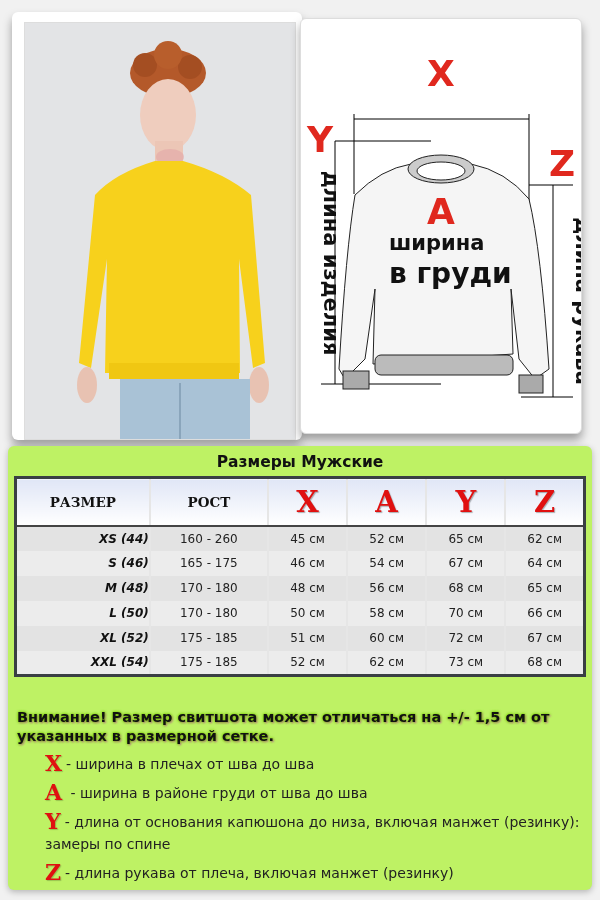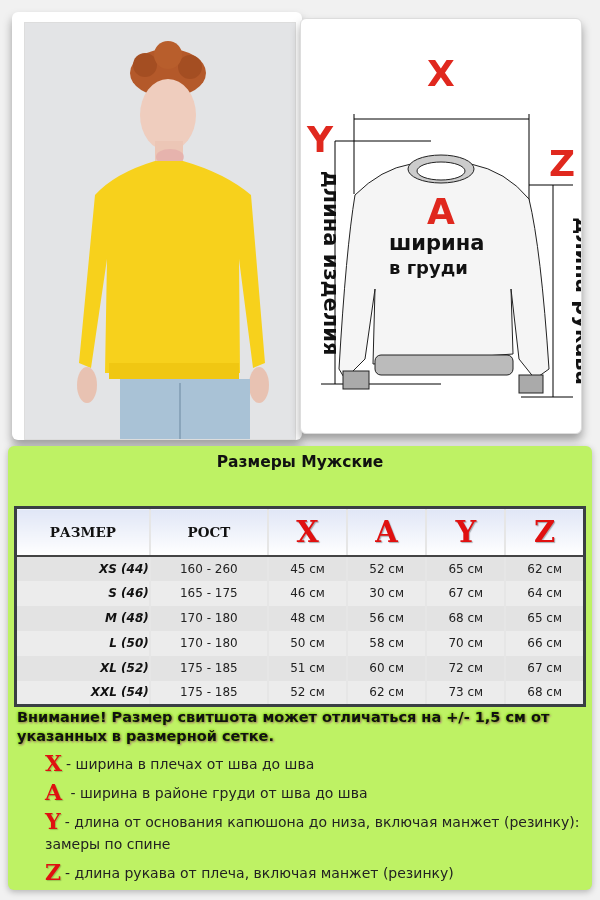--- a/index.html
+++ b/index.html
@@ -28,21 +28,20 @@
     box-shadow: 0 2px 6px rgba(0,0,0,0.25);
   }
   .table-title {
     position: absolute; left: 0; top: 7px; width: 100%; text-align: center;
     font-weight: bold; font-size: 15.5px; color: #111;
   }
   .size-table {
     position: absolute; left: 6px; top: 30px; width: 572px;
     border: 3px solid #3a3f44; background: #e3e3e3;
     border-collapse: collapse;
-    margin-top: 30px;
   }
   .size-table th {
     height: 48px;
     background: linear-gradient(#e0e6f6, #ffffff);
     border-right: 2px solid #e6e6e6;
     border-bottom: 2px solid #444;
     font-family: "DejaVu Serif", serif; font-weight: bold;
   }
   .size-table th.txt { font-size: 13.5px; color: #111; }
   .size-table th.letter { font-size: 29px; color: #e01010; text-shadow: 1px 1px 1px rgba(0,0,0,0.3); }
@@ -128,21 +127,21 @@
     <rect x="42" y="352" width="26" height="18" fill="#aaa" stroke="#222" stroke-width="1"></rect>
     <rect x="218" y="356" width="24" height="18" fill="#aaa" stroke="#222" stroke-width="1"></rect>
   </svg>
   <div class="diag-label" style="left:126px;top:34px;font-size:36px;">X</div>
   <div class="diag-label" style="left:6px;top:100px;font-size:36px;">Y</div>
   <div class="diag-text" style="left:-62px;top:232px;font-size:21px;white-space:nowrap;transform:rotate(90deg);">длина изделия</div>
   <div class="diag-label" style="left:248px;top:124px;font-size:36px;">Z</div>
   <div class="diag-text" style="left:198px;top:270px;font-size:21px;white-space:nowrap;transform:rotate(90deg);">длина рукава</div>
   <div class="diag-label" style="left:126px;top:172px;font-size:36px;">A</div>
   <div class="diag-text" style="left:88px;top:212px;font-size:21px;">ширина</div>
-  <div class="diag-text" style="left:88px;top:238px;font-size:18px;">в груди</div>
+  <div class="diag-text" style="left:88px;top:238px;font-size:28px;">в груди</div>
 </div>
 
 <div class="bottom-card">
   <div class="table-title">Размеры Мужские</div>
 
   <table class="size-table">
     <thead>
       <tr>
         <th class="txt" style="width:134px">РАЗМЕР</th>
         <th class="txt" style="width:118px">РОСТ</th>
@@ -158,21 +157,21 @@
         <td>160 - 260</td>
         <td>45 см</td>
         <td>52 см</td>
         <td>65 см</td>
         <td>62 см</td>
       </tr>
       <tr class="alt">
         <td class="size-col">S (46)</td>
         <td>165 - 175</td>
         <td>46 см</td>
-        <td>30 см</td>
+        <td>54 см</td>
         <td>67 см</td>
         <td>64 см</td>
       </tr>
       <tr>
         <td class="size-col">M (48)</td>
         <td>170 - 180</td>
         <td>48 см</td>
         <td>56 см</td>
         <td>68 см</td>
         <td>65 см</td>

